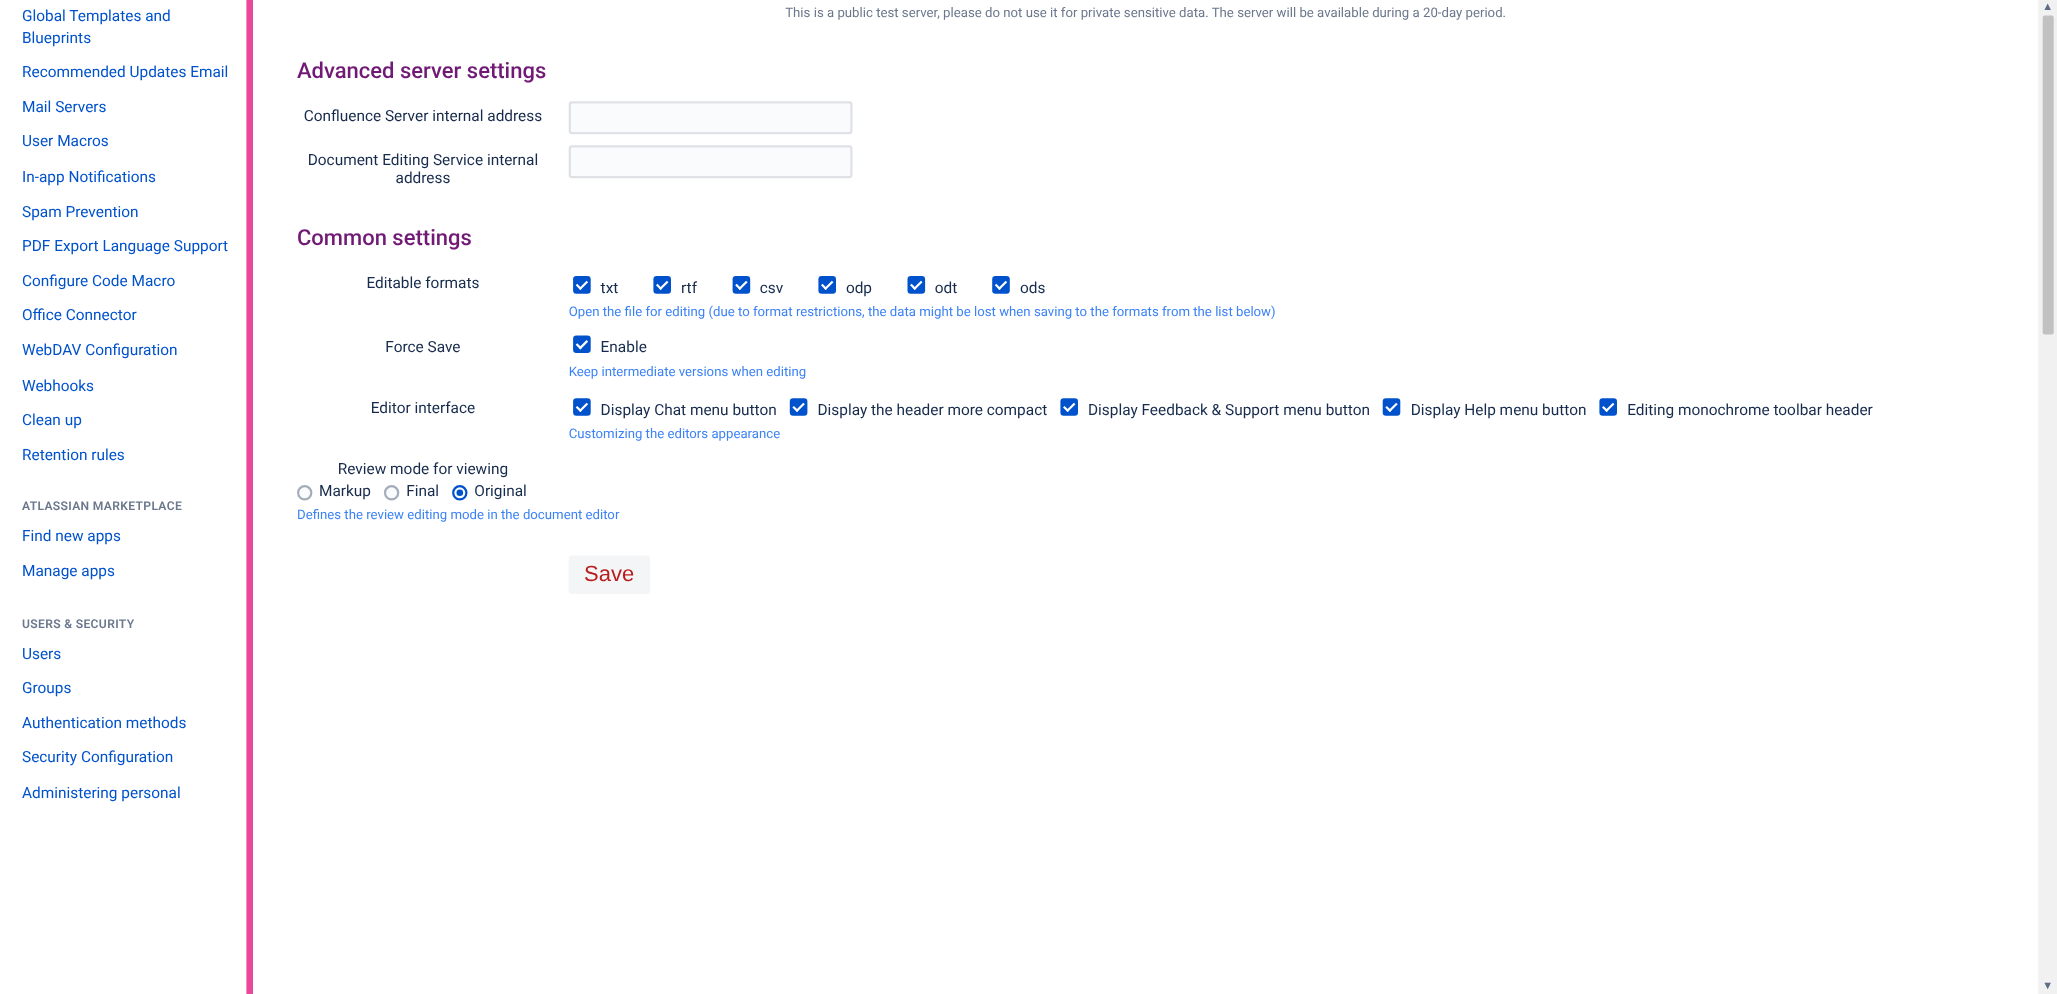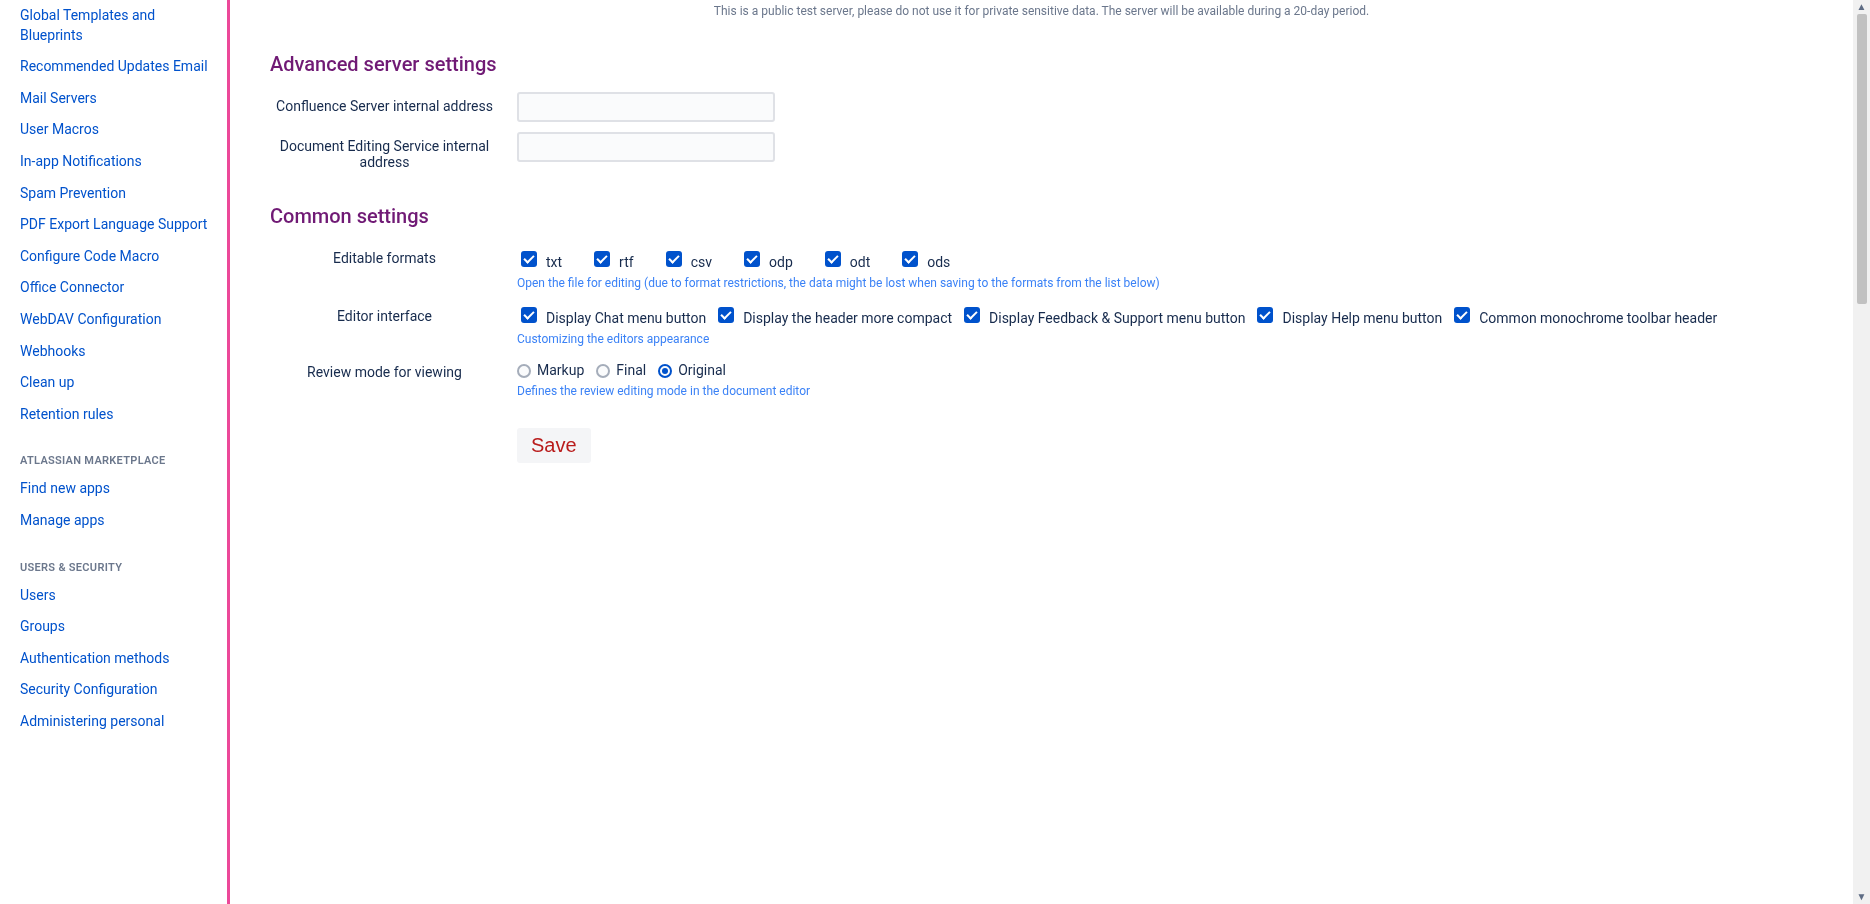--- a/index.html
+++ b/index.html
@@ -9,21 +9,21 @@
     font-size: 14px;
     color: #172B4D;
     background: #fff;
     display: flex;
     height: 904px;
     overflow: hidden;
   }
   .sidebar {
     width: 230px;
     padding: 0 8px 0 20px;
-    border-right: 3px solid #ec4899;
+    border-right: 6px solid #ec4899;
     overflow-y: auto;
     flex-shrink: 0;
   }
   .sidebar-section-header {
     font-size: 11px;
     font-weight: 600;
     color: #6B778C;
     letter-spacing: 0.3px;
     margin: 24px 0 6px 0;
   }
@@ -258,20 +258,30 @@
           </label>
         <label class="checkbox-item">
             <input type="checkbox" class="cb" checked="" style="">
             <span class="cb-label">ods</span>
           </label>
       </div>
       <div class="hint">Open the file for editing (due to format restrictions, the data might be lost when saving to the formats from the list below)</div>
     </div>
   </div>
 
+  <div class="form-row" style="margin-top:12px;">
+    <div class="form-label">Force Save</div>
+    <div class="form-field">
+      <label class="checkbox-item">
+          <input type="checkbox" class="cb" checked="" style="">
+          <span class="cb-label">Enable</span>
+        </label>
+      <div class="hint">Keep intermediate versions when editing</div>
+    </div>
+  </div>
 
   <div class="form-row" style="margin-top:12px;">
     <div class="form-label">Editor interface</div>
     <div class="form-field">
       <div class="stack">
         <label class="checkbox-item">
             <input type="checkbox" class="cb" checked="" style="">
             <span class="cb-label">Display Chat menu button</span>
           </label>
         <label class="checkbox-item">
@@ -281,28 +291,28 @@
         <label class="checkbox-item">
             <input type="checkbox" class="cb" checked="" style="">
             <span class="cb-label">Display Feedback &amp; Support menu button</span>
           </label>
         <label class="checkbox-item">
             <input type="checkbox" class="cb" checked="" style="">
             <span class="cb-label">Display Help menu button</span>
           </label>
         <label class="checkbox-item">
             <input type="checkbox" class="cb" checked="" style="">
-            <span class="cb-label">Common monochrome toolbar header</span>
+            <span class="cb-label">Editing monochrome toolbar header</span>
           </label>
       </div>
       <div class="hint">Customizing the editors appearance</div>
     </div>
   </div>
 
-  <div class="form-row" style="margin-top:12px;">
+  <div class="form-row" style="margin-top:12px;flex-direction:column;">
     <div class="form-label">Review mode for viewing</div>
     <div class="form-field">
       <div class="checkbox-row" style="gap:12px;">
         <label class="checkbox-item">
             <span class="radio"></span>
             <span class="cb-label">Markup</span>
           </label>
         <label class="checkbox-item">
             <span class="radio"></span>
             <span class="cb-label">Final</span>

